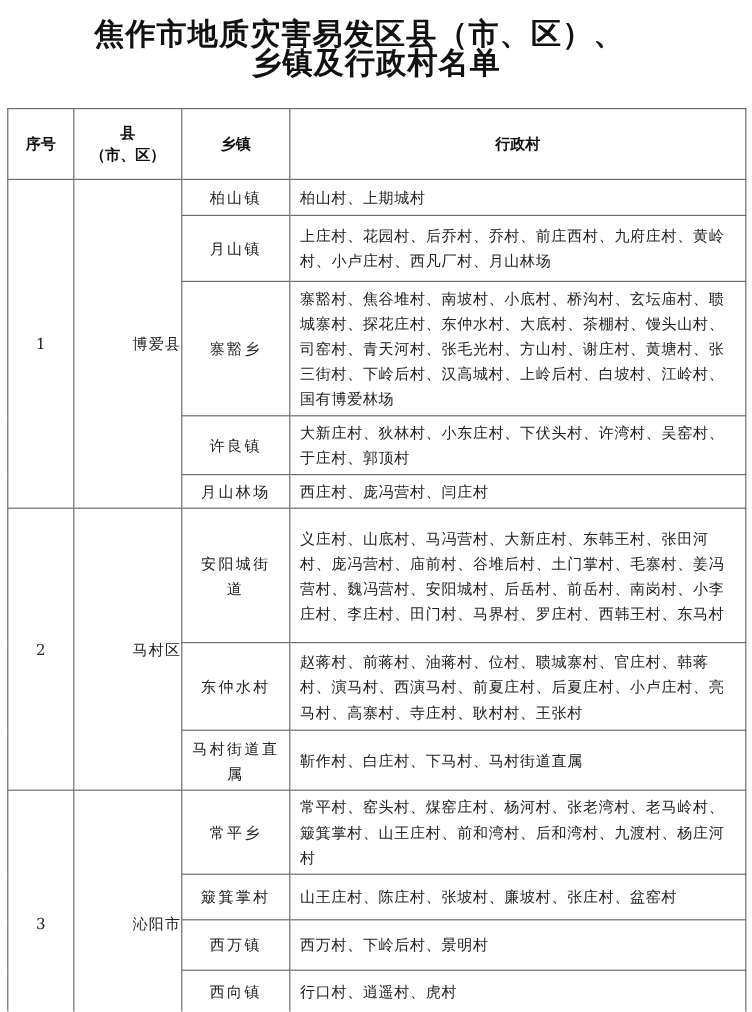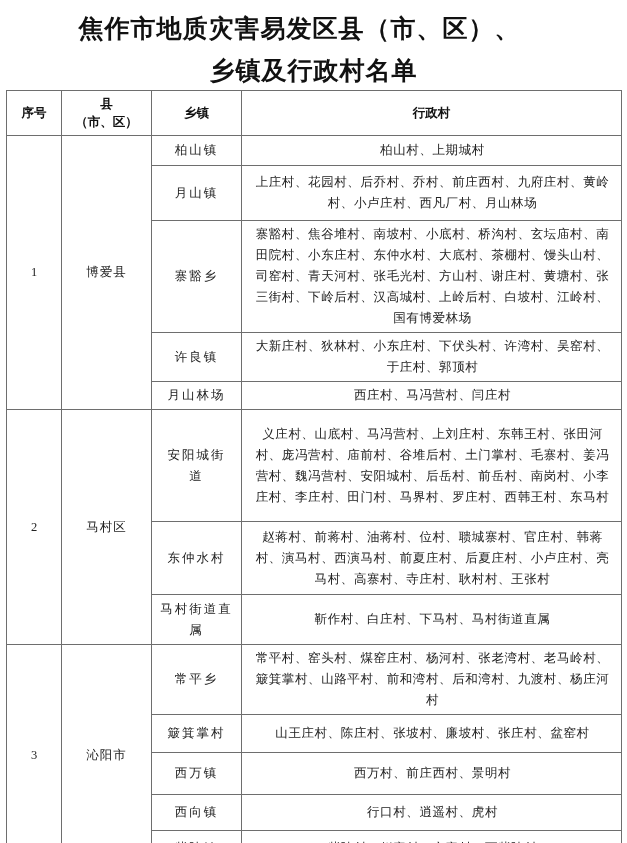--- a/index.html
+++ b/index.html
@@ -1,47 +1,47 @@
 <!DOCTYPE html>
 <html><head>
 <meta charset="utf-8">
 <style>
   html, body { margin: 0; padding: 0; background: #ffffff; }
   body { width: 627px; height: 843px; overflow: hidden; position: relative;
          font-family: "DejaVu Serif", "Liberation Serif", serif; color: #222; }
   .title { position: absolute; left: 0; width: 627px; text-align: center;
            font-weight: bold; font-size: 25px; letter-spacing: 1px; color: #111; }
   .title1 { top: 12px; left: -14px; }
-  .title2 { top: 54px; }
+  .title2 { top: 36px; }
   table { position: absolute; left: 6px; top: 90px; width: 615px;
           border-collapse: collapse; table-layout: fixed; }
   td, th { border: 1.5px solid #6e6e6e; padding: 0; font-size: 12.5px;
-           font-weight: normal; line-height: 21px; font-family: Liberation Serif, serif; }
+           font-weight: normal; line-height: 21px; }
   th { font-family: "DejaVu Sans", "Liberation Sans", sans-serif; font-weight: bold;
        font-size: 12.5px; text-align: center; line-height: 18px; color: #111; }
   .c-idx { text-align: center; }
-  .c-county { text-align: center; letter-spacing: 1px; }
+  .c-county { text-align: right; letter-spacing: 1px; }
   .c-town { text-align: center; letter-spacing: 2px; padding: 0 4px; }
-  .c-vill { text-align: center; padding: 3px 6px 3px 8px; letter-spacing: 0.6px; }
+  .c-vill { text-align: left; padding: 3px 6px 3px 8px; letter-spacing: 0.6px; }
 </style>
 </head>
 <body>
 
 <div class="title title1">焦作市地质灾害易发区县（市、区）、</div>
 <div class="title title2">乡镇及行政村名单</div>
 
 <table>
   <colgroup>
     <col style="width:55px">
     <col style="width:90px">
     <col style="width:90px">
     <col style="width:380px">
   </colgroup>
   <tbody>
-      <tr style="height:45px">
+      <tr style="height:59px">
     <th>序号</th>
     <th>
       <div>县</div>
       <div>（市、区）</div>
     </th>
     <th>乡镇</th>
     <th>行政村</th>
   </tr>
 
   <tr style="height:30px">
@@ -49,59 +49,59 @@
     <td class="c-county" rowspan="5">博爱县</td>
     <td class="c-town">柏山镇</td>
     <td class="c-vill">柏山村、上期城村</td>
   </tr>
   <tr style="height:55px">
     <td class="c-town">月山镇</td>
     <td class="c-vill">上庄村、花园村、后乔村、乔村、前庄西村、九府庄村、黄岭村、小卢庄村、西凡厂村、月山林场</td>
   </tr>
   <tr style="height:111px">
     <td class="c-town">寨豁乡</td>
-    <td class="c-vill">寨豁村、焦谷堆村、南坡村、小底村、桥沟村、玄坛庙村、南田院村、小东庄村、东仲水村、大底村、茶棚村、馒头山村、司窑村、青天河村、张毛光村、方山村、谢庄村、黄塘村、张三街村、下岭后村、汉高城村、上岭后村、白坡村、江岭村、国有博爱林场</td>
+    <td class="c-vill">寨豁村、焦谷堆村、南坡村、小底村、桥沟村、玄坛庙村、聩城寨村、探花庄村、东仲水村、大底村、茶棚村、馒头山村、司窑村、青天河村、张毛光村、方山村、谢庄村、黄塘村、张三街村、下岭后村、汉高城村、上岭后村、白坡村、江岭村、国有博爱林场</td>
   </tr>
   <tr style="height:41px">
     <td class="c-town">许良镇</td>
     <td class="c-vill">大新庄村、狄林村、小东庄村、下伏头村、许湾村、吴窑村、于庄村、郭顶村</td>
   </tr>
   <tr style="height:28px">
     <td class="c-town">月山林场</td>
-    <td class="c-vill">西庄村、马冯营村、闫庄村</td>
+    <td class="c-vill">西庄村、庞冯营村、闫庄村</td>
   </tr>
 
   <tr style="height:112px">
     <td class="c-idx" rowspan="3">2</td>
     <td class="c-county" rowspan="3">马村区</td>
     <td class="c-town" style="padding:0 14px">安阳城街道</td>
-    <td class="c-vill">义庄村、山底村、马冯营村、上刘庄村、东韩王村、张田河村、庞冯营村、庙前村、谷堆后村、土门掌村、毛寨村、姜冯营村、魏冯营村、安阳城村、后岳村、前岳村、南岗村、小李庄村、李庄村、田门村、马界村、罗庄村、西韩王村、东马村</td>
+    <td class="c-vill">义庄村、山底村、马冯营村、大新庄村、东韩王村、张田河村、庞冯营村、庙前村、谷堆后村、土门掌村、毛寨村、姜冯营村、魏冯营村、安阳城村、后岳村、前岳村、南岗村、小李庄村、李庄村、田门村、马界村、罗庄村、西韩王村、东马村</td>
   </tr>
   <tr style="height:73px">
     <td class="c-town">东仲水村</td>
     <td class="c-vill">赵蒋村、前蒋村、油蒋村、位村、聩城寨村、官庄村、韩蒋村、演马村、西演马村、前夏庄村、后夏庄村、小卢庄村、亮马村、高寨村、寺庄村、耿村村、王张村</td>
   </tr>
   <tr style="height:50px">
     <td class="c-town" style="padding:0 6px">马村街道直属</td>
     <td class="c-vill">靳作村、白庄村、下马村、马村街道直属</td>
   </tr>
 
   <tr style="height:62px">
     <td class="c-idx" rowspan="5">3</td>
     <td class="c-county" rowspan="5">沁阳市</td>
     <td class="c-town">常平乡</td>
-    <td class="c-vill">常平村、窑头村、煤窑庄村、杨河村、张老湾村、老马岭村、簸箕掌村、山路平村、前和湾村、后和湾村、九渡村、杨庄河村</td>
+    <td class="c-vill">常平村、窑头村、煤窑庄村、杨河村、张老湾村、老马岭村、簸箕掌村、山王庄村、前和湾村、后和湾村、九渡村、杨庄河村</td>
   </tr>
   <tr style="height:38px">
     <td class="c-town">簸箕掌村</td>
     <td class="c-vill">山王庄村、陈庄村、张坡村、廉坡村、张庄村、盆窑村</td>
   </tr>
   <tr style="height:42px">
     <td class="c-town">西万镇</td>
-    <td class="c-vill">西万村、前庄西村、景明村</td>
+    <td class="c-vill">西万村、下岭后村、景明村</td>
   </tr>
   <tr style="height:36px">
     <td class="c-town">西向镇</td>
     <td class="c-vill">行口村、逍遥村、虎村</td>
   </tr>
   <tr style="height:36px">
     <td class="c-town">紫陵镇</td>
     <td class="c-vill">紫陵村、赵寨村、宋寨村、西紫陵村</td>
   </tr>
 </tbody>

